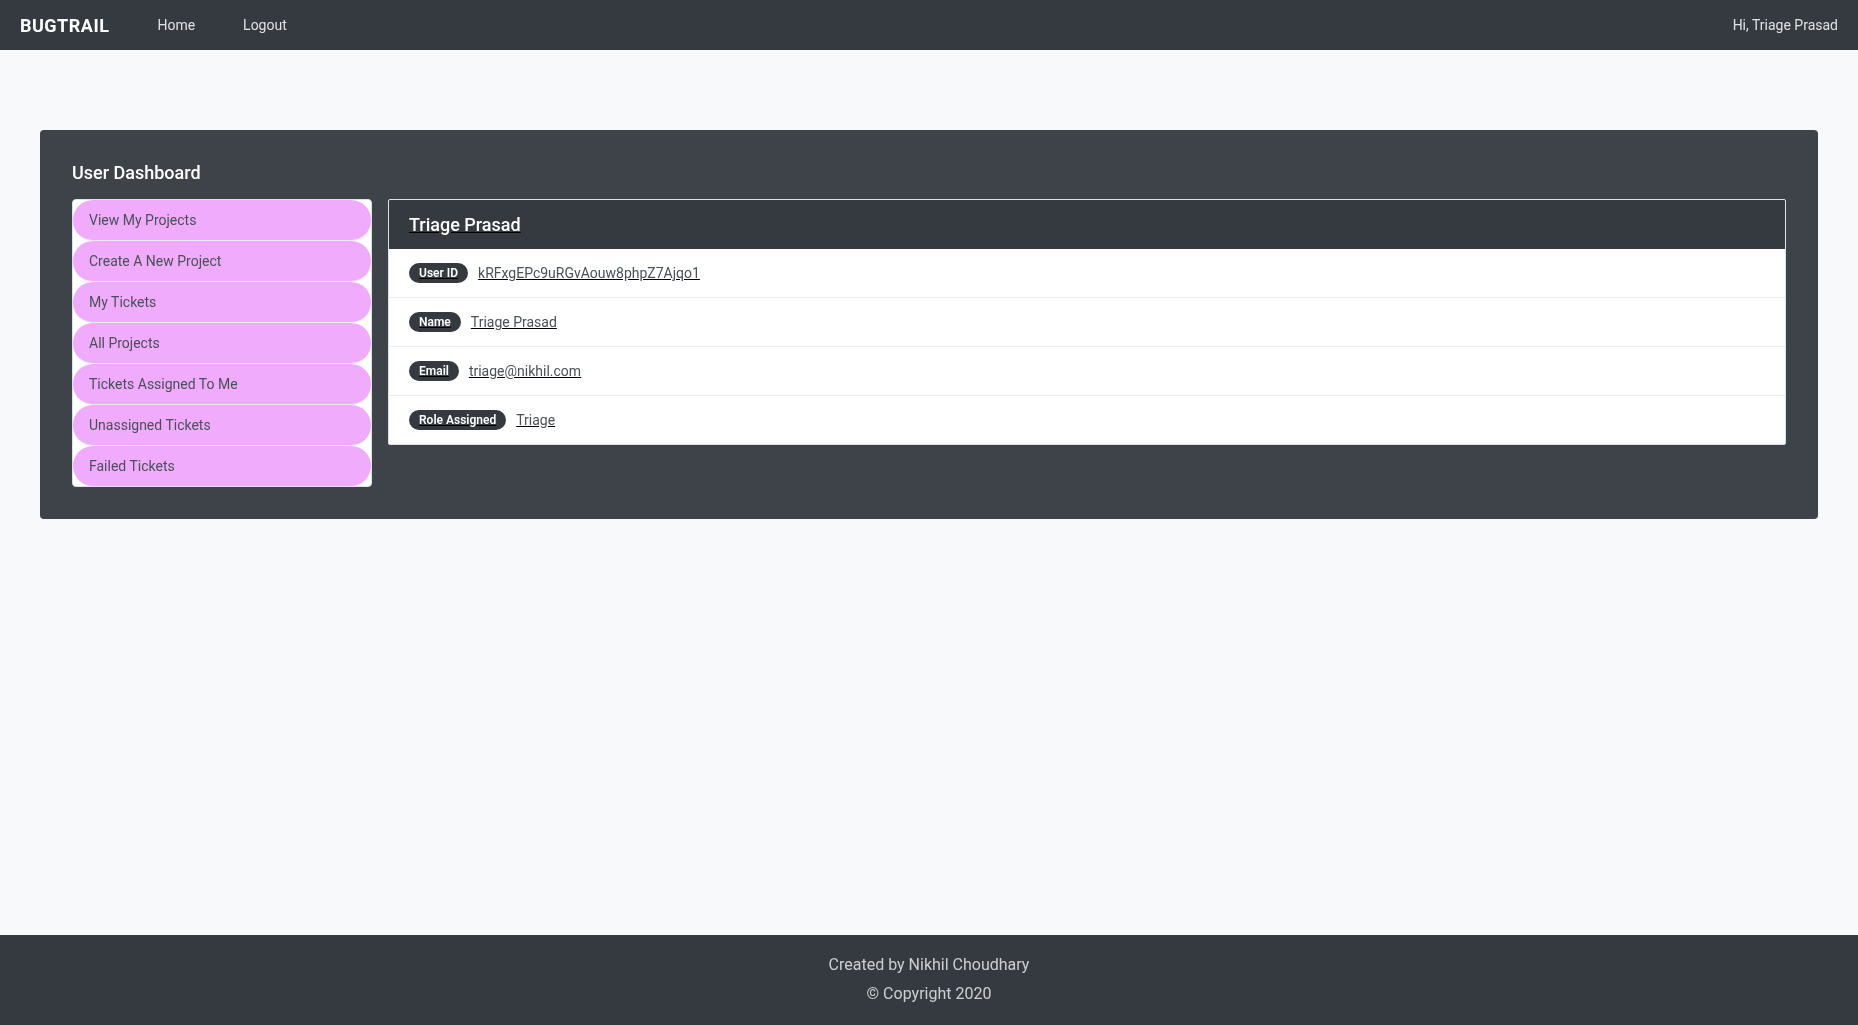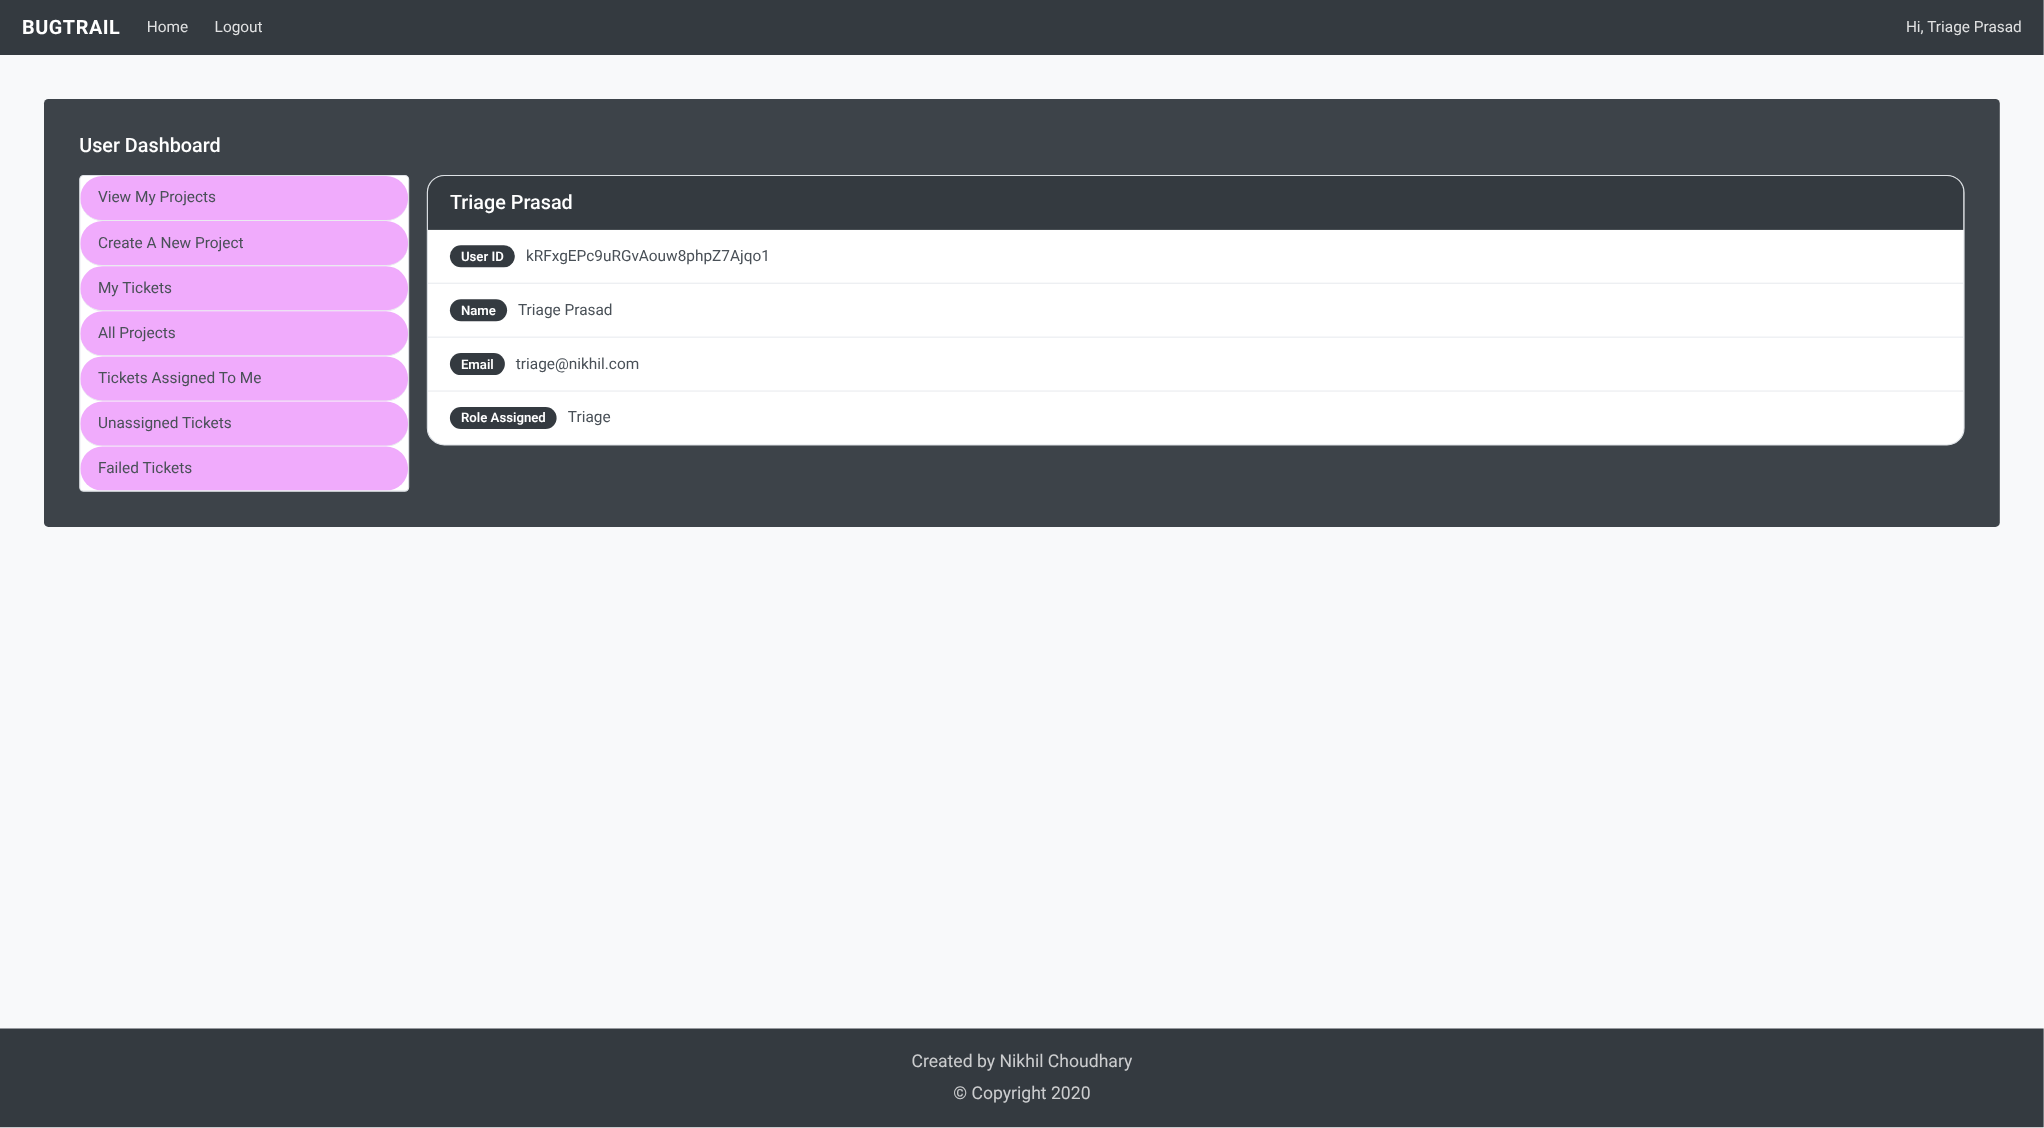--- a/index.html
+++ b/index.html
@@ -1,18 +1,19 @@
 <!DOCTYPE html>
 <html><head>
   <meta charset="utf-8">
   <style>
     * {
       margin: 0;
       padding: 0;
       box-sizing: border-box;
+      gap: 40px;
     }
 
     body {
       font-family: -apple-system, BlinkMacSystemFont, 'Segoe UI', Roboto, sans-serif;
       background-color: #f8f9fa;
       min-height: 100vh;
       display: flex;
       flex-direction: column;
     }
 
@@ -38,20 +39,21 @@
       font-size: 18px;
       color: #fff;
       letter-spacing: 0.5px;
     }
 
     .nav-link {
       color: rgba(255,255,255,0.85);
       text-decoration: none;
       font-size: 14px;
       cursor: pointer;
+      margin-left: 24px;
     }
 
     .navbar-right {
       color: rgba(255,255,255,0.85);
       font-size: 14px;
     }
 
     
     .main-content {
       flex: 1;
@@ -99,22 +101,23 @@
 
     .sidebar-item:last-child {
       border-bottom: none;
     }
 
     
     .profile-panel {
       flex: 1;
       background-color: #fff;
       border: 1px solid #dee2e6;
-      border-radius: 16px;
+      border-radius: 2px;
       overflow: hidden;
+      text-decoration: underline;
     }
 
     .profile-header {
       background-color: #343a40;
       color: #fff;
       padding: 14px 20px;
       font-size: 18px;
       font-weight: 500;
     }
 

